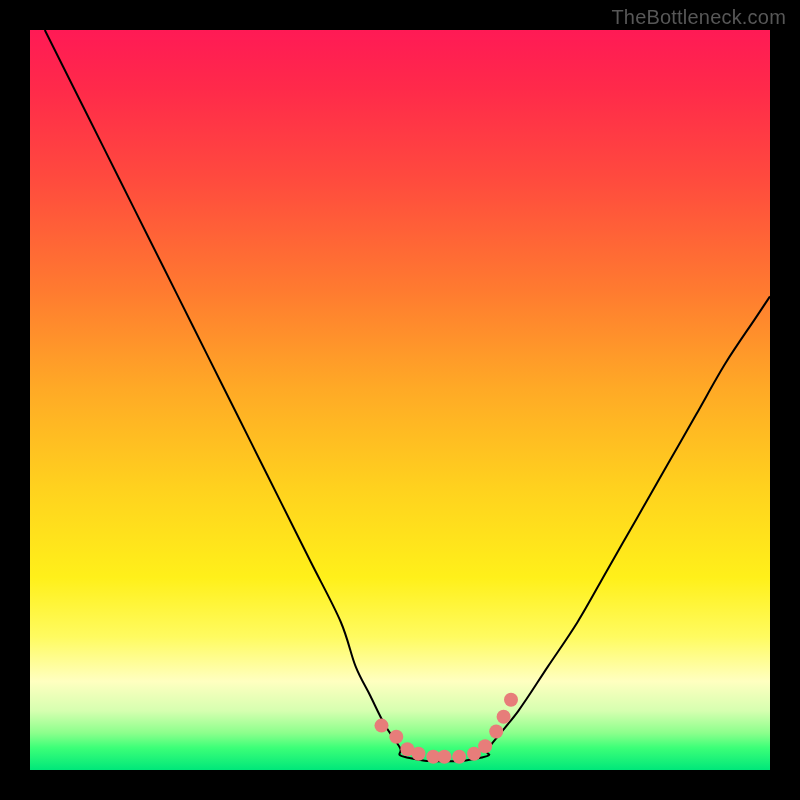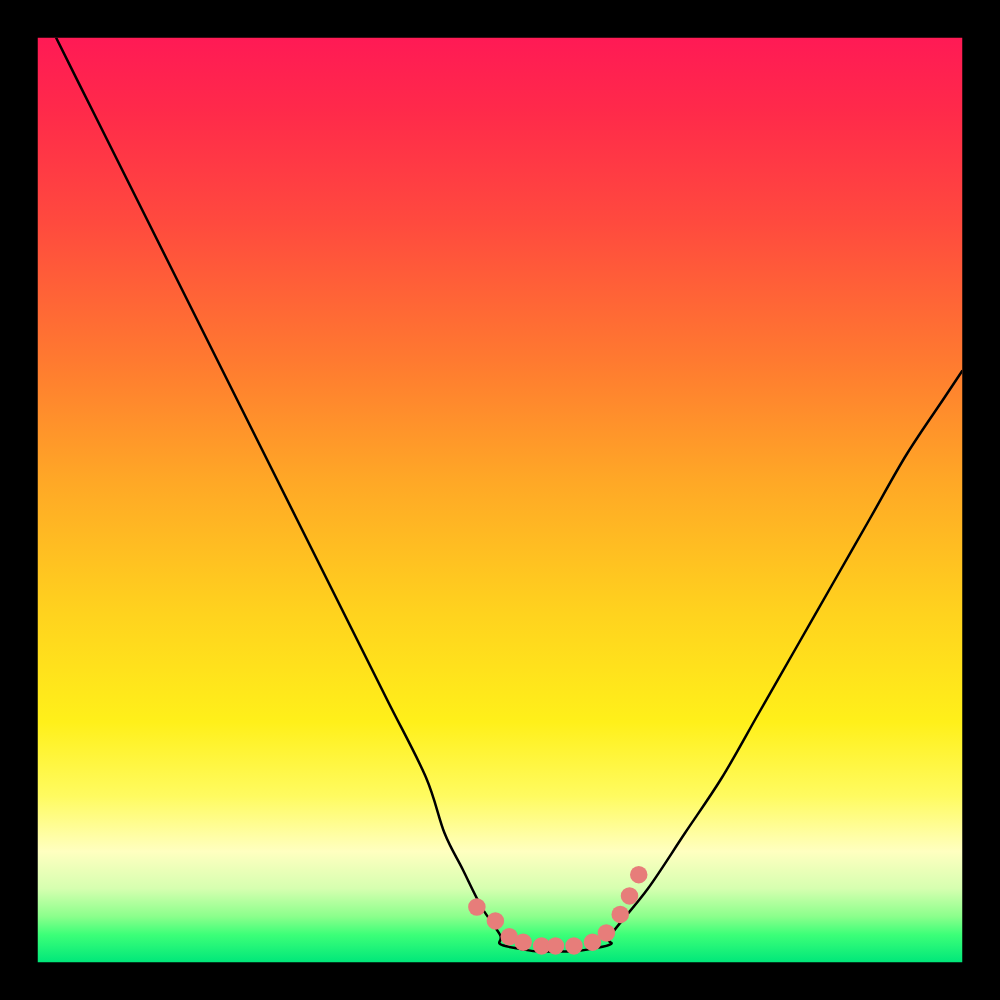--- a/index.html
+++ b/index.html
@@ -82,13 +82,14 @@
           <circle cx="429.2" cy="726.7" r="7" fill="#e77d7a"></circle>
           <circle cx="444.0" cy="723.7" r="7" fill="#e77d7a"></circle>
           <circle cx="455.1" cy="716.3" r="7" fill="#e77d7a"></circle>
           <circle cx="466.2" cy="701.5" r="7" fill="#e77d7a"></circle>
           <circle cx="473.6" cy="686.7" r="7" fill="#e77d7a"></circle>
           <circle cx="481.0" cy="669.7" r="7" fill="#e77d7a"></circle>
         </g>
     </svg>
   </div>
 
+  <div class="attribution">TheBottleneck.com</div>
 </div>
 
 </body></html>

